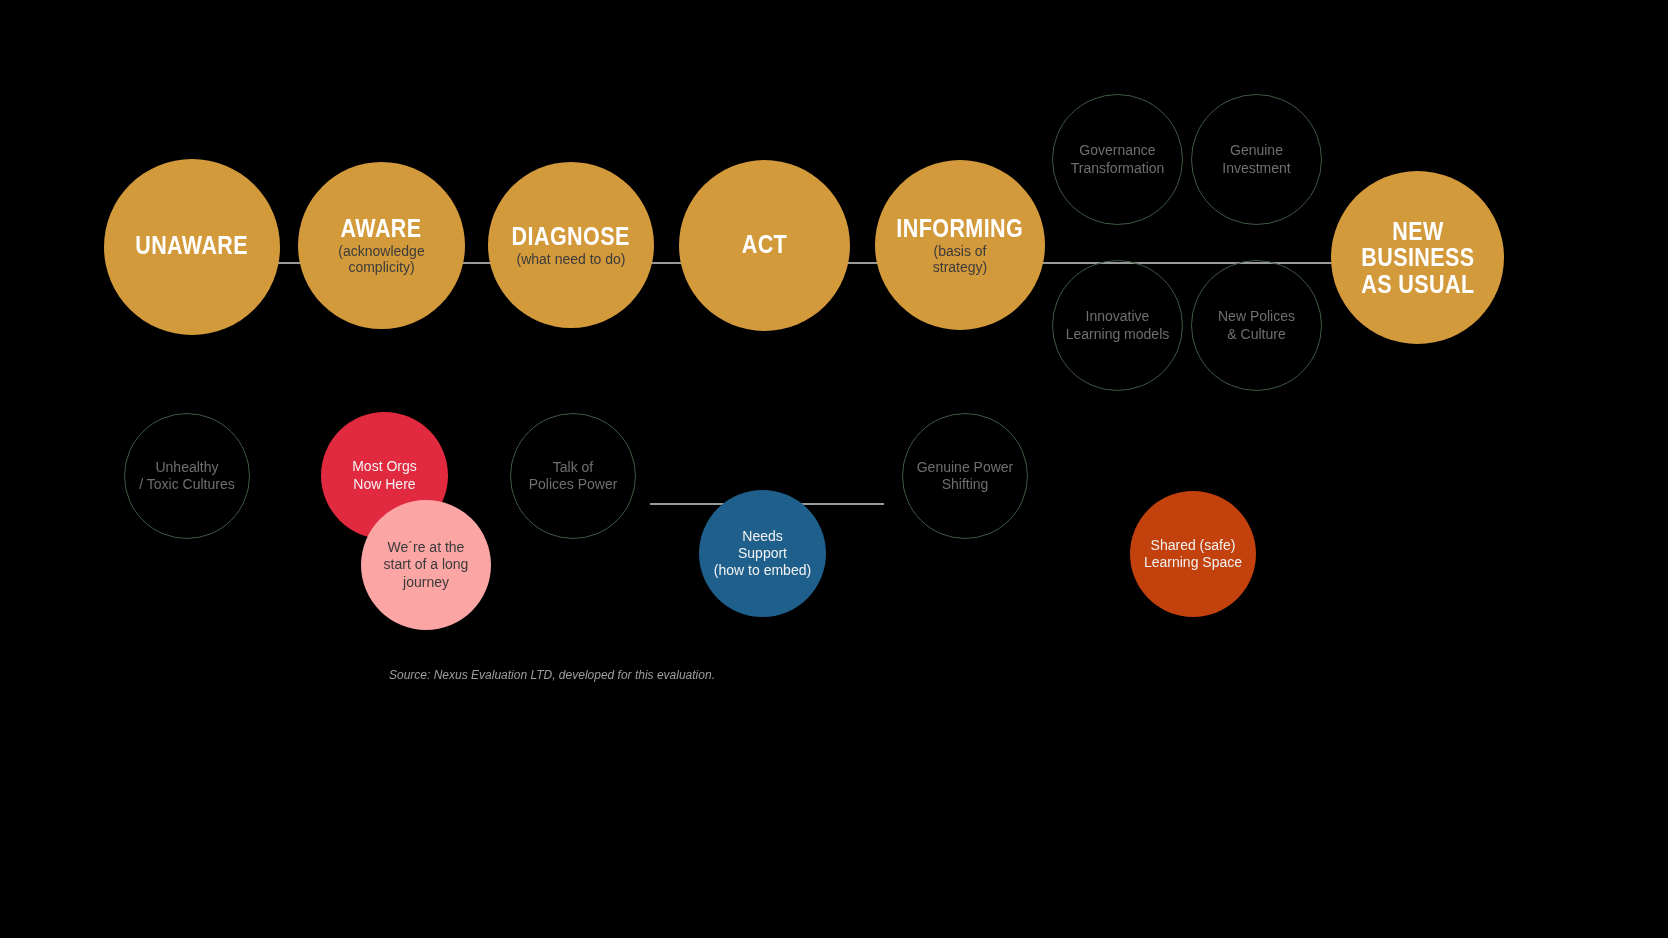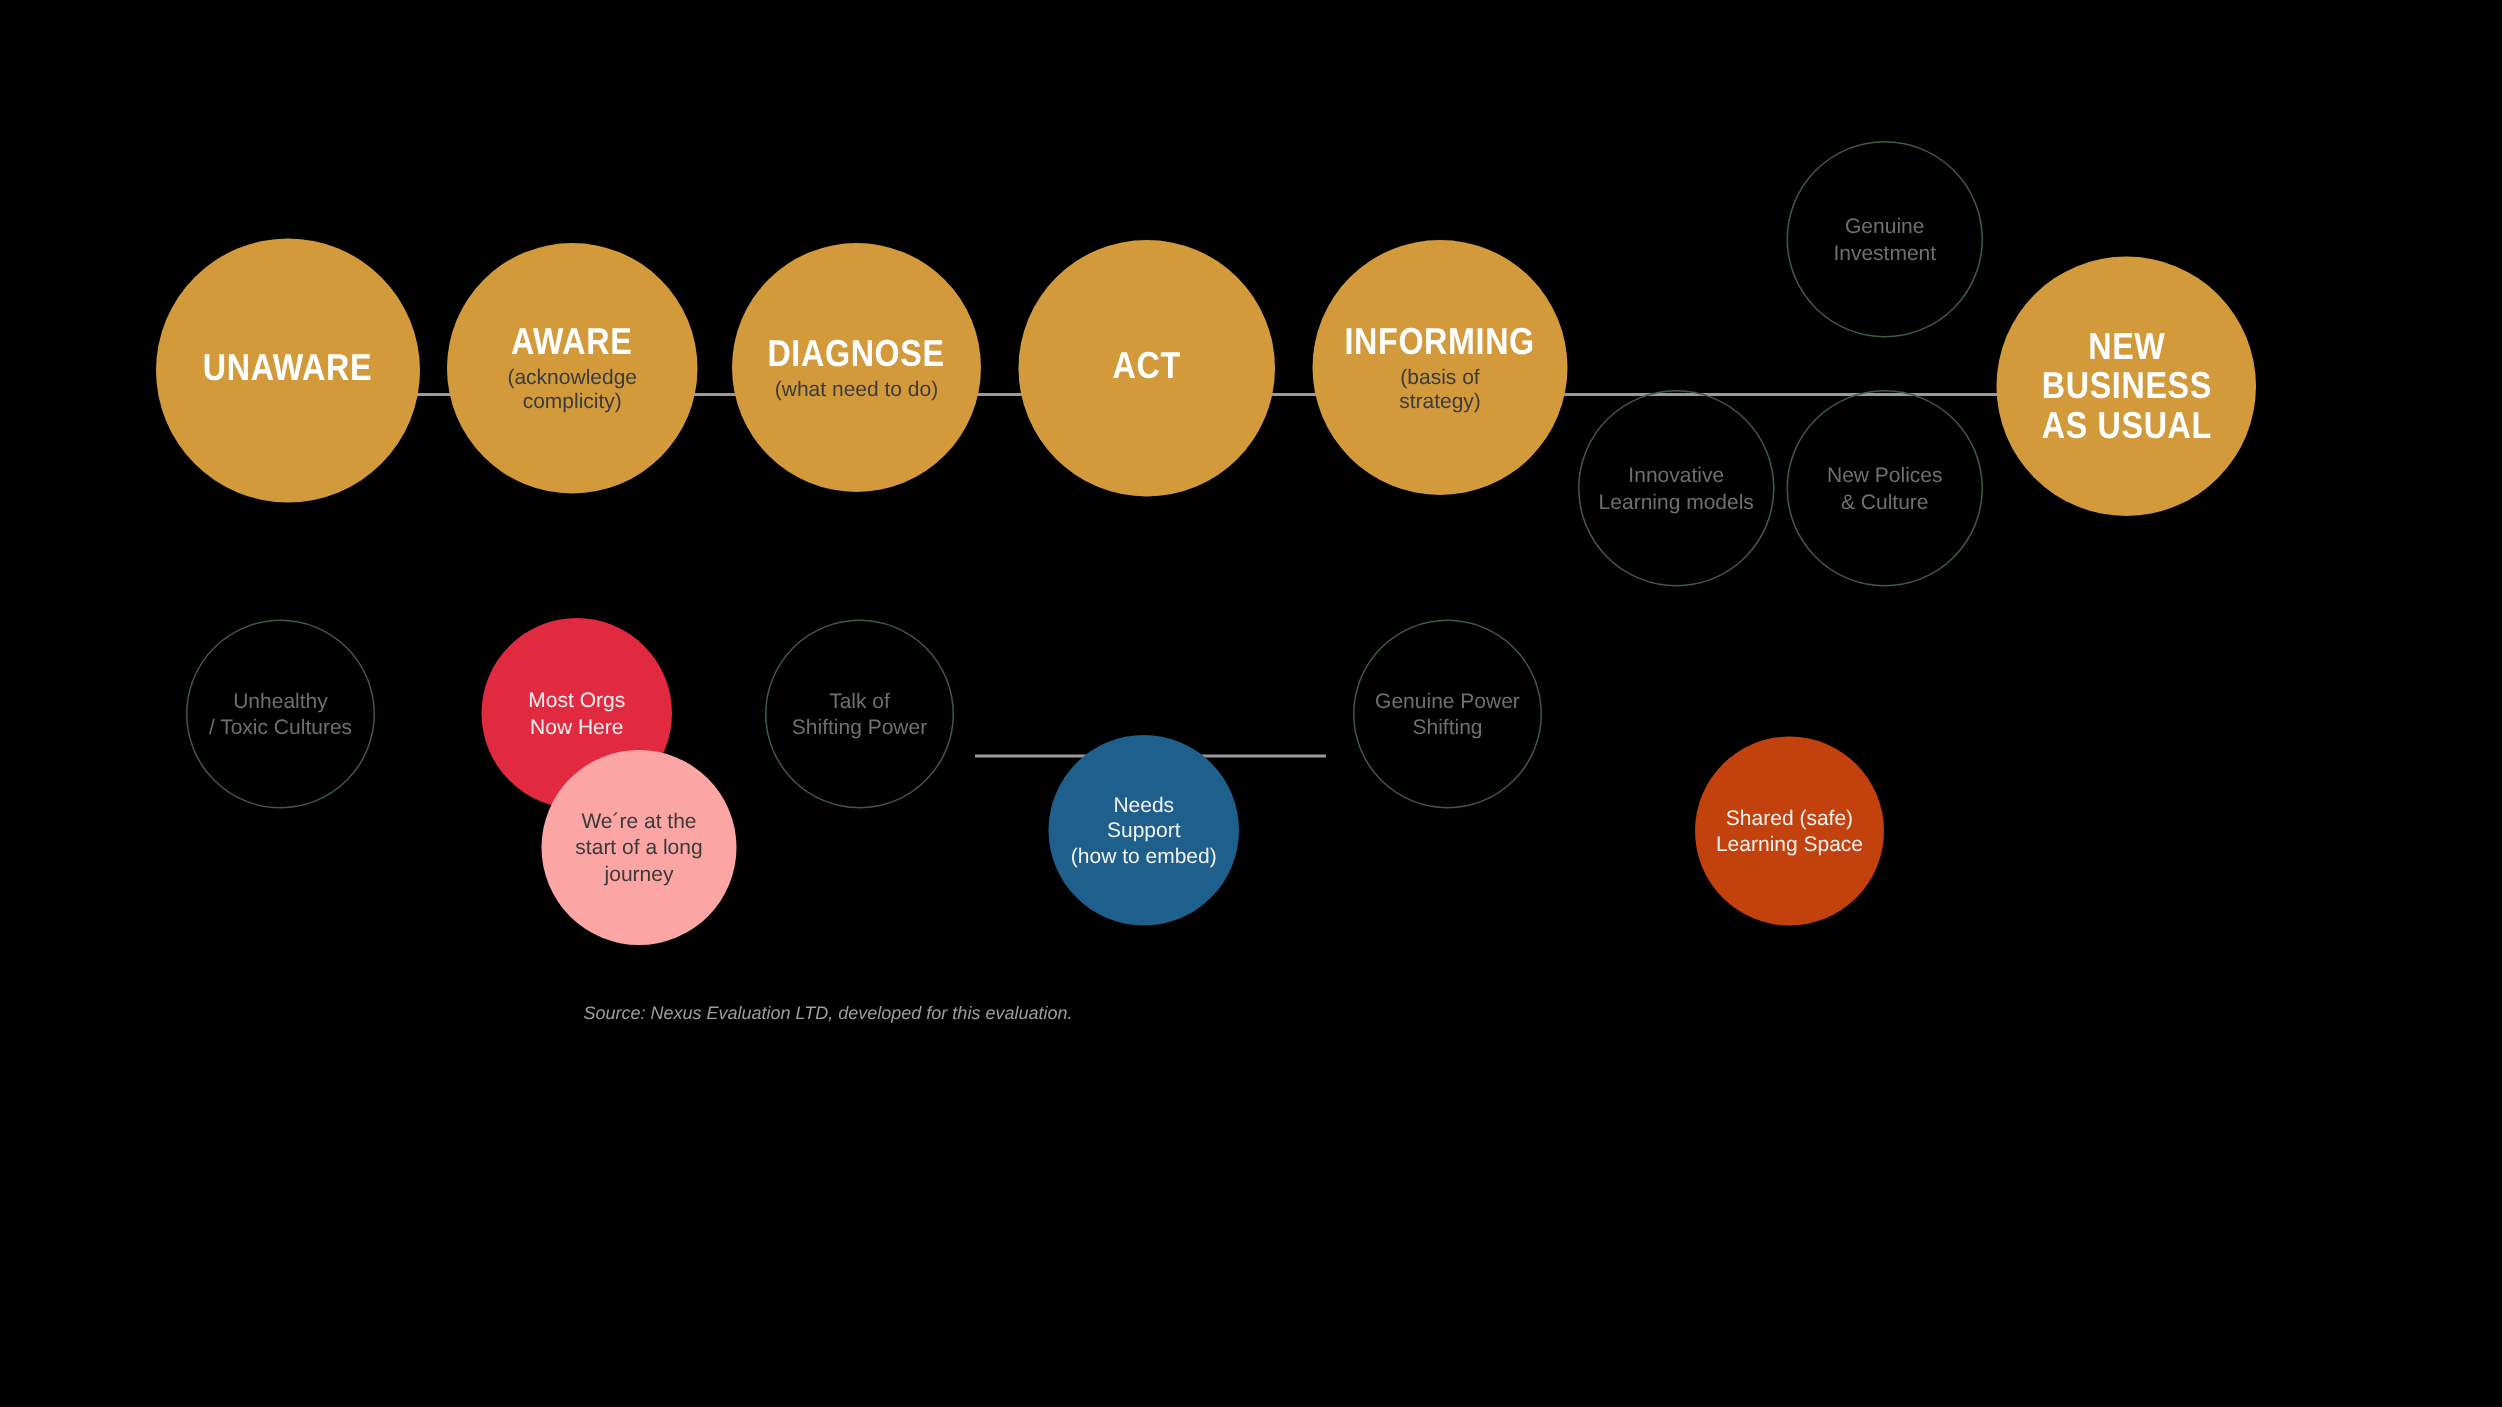--- a/index.html
+++ b/index.html
@@ -126,20 +126,24 @@
     <div class="stage-sub" style="white-space:pre-line;">(basis of
 strategy)</div>
   </div>
 
   <div class="circle stage-circle" style="left:1331px; top:171px; width:173px; height:173px;">
     <div class="stage-title" style="font-size:25px; white-space:pre-line;">NEW
 BUSINESS
 AS USUAL</div>
   </div>
 
+  <div class="circle outline-circle" style="left:1052px; top:94px; width:131px; height:131px;">
+    <div class="outline-label">Governance
+Transformation</div>
+  </div>
 
   <div class="circle outline-circle" style="left:1191px; top:94px; width:131px; height:131px;">
     <div class="outline-label">Genuine
 Investment</div>
   </div>
 
   <div class="circle outline-circle" style="left:1052px; top:260px; width:131px; height:131px;">
     <div class="outline-label">Innovative
 Learning models</div>
   </div>
@@ -160,21 +164,21 @@
   </div>
 
   <div class="circle" style="left:361px; top:500px; width:130px; height:130px; background:#fca5a5;">
     <div class="solid-label label-dark">We´re at the
 start of a long
 journey</div>
   </div>
 
   <div class="circle outline-circle" style="left:510px; top:413px; width:126px; height:126px;">
     <div class="outline-label">Talk of
-Shifting Power</div>
+Polices Power</div>
   </div>
 
   <div class="circle" style="left:699px; top:490px; width:127px; height:127px; background:#1F5F8B;">
     <div class="solid-label label-light">Needs
 Support
 (how to embed)</div>
   </div>
 
   <div class="circle outline-circle" style="left:902px; top:413px; width:126px; height:126px;">
     <div class="outline-label">Genuine Power

